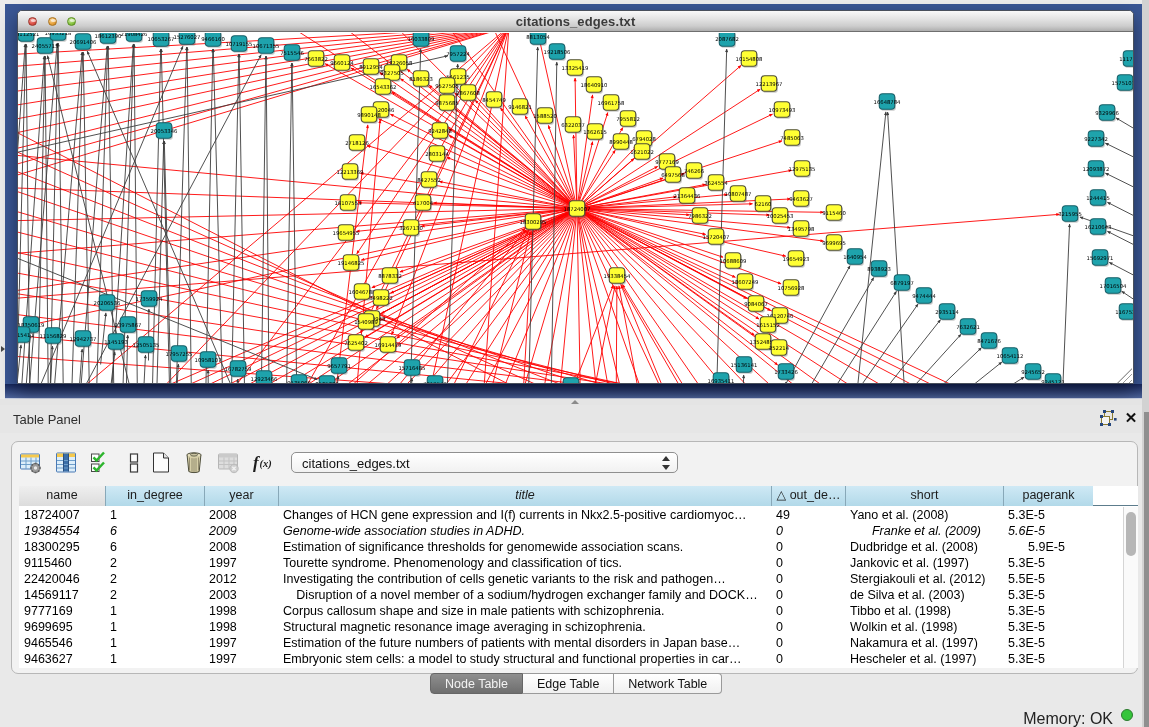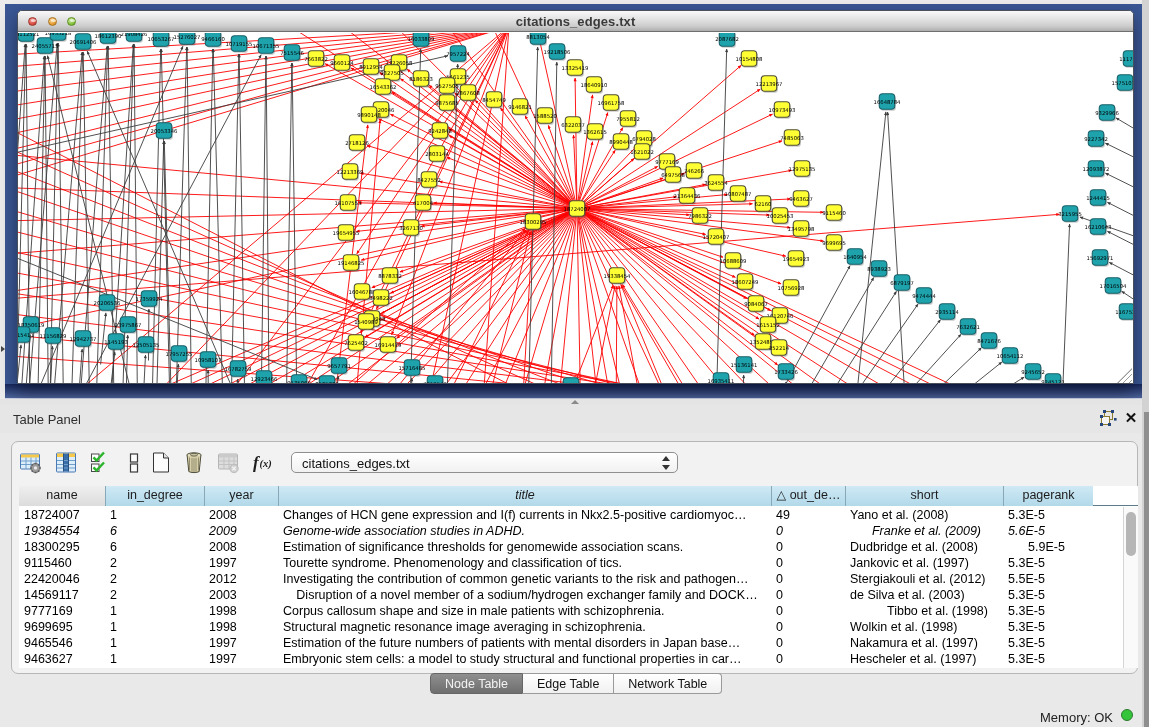--- a/index.html
+++ b/index.html
@@ -86,21 +86,21 @@
 .tab { height:21px; font-size:12.5px; line-height:20px; text-align:center; padding:0 14px;
   background:linear-gradient(#ffffff,#f0f0f0); border:1px solid #9a9a9a; border-left:none; color:#111; }
 .tab.first { border-left:1px solid #9a9a9a; border-radius:4px 0 0 4px; }
 .tab.last { border-radius:0 4px 4px 0; }
 .tab.sel { background:linear-gradient(#8f8f8f,#6e6e6e); color:#f3f3f3; border-color:#666; }
 
 
 .right-strip { position:absolute; left:1142px; top:0; width:7px; height:727px; background:#d2d2d2; }
 .right-strip-dark { position:absolute; left:1144px; top:412px; width:5px; height:315px; background:#8f8f8f; }
 .statusbar { position:absolute; left:0; top:705px; width:1143px; height:22px; }
-.status-mem { position:absolute; right:30px; top:5px; font-size:13px; color:#222; }
+.status-mem { position:absolute; right:30px; top:5px; font-size:16px; color:#222; }
 .status-dot { position:absolute; right:10px; top:4px; width:12px; height:12px; border-radius:50%;
   background:#35c53a; border:1.5px solid #2c7a2e; }
 </style>
 </head>
 <body>
 
 <div class="app">
   <div class="net-area">
     <div class="net-bottom-band"></div>
     <div class="net-bottom-line"></div>
@@ -1184,41 +1184,41 @@
               <div class="td" style="left: 185px; width: 74px;">1997</div>
               <div class="td" style="left: 259px; width: 493px;">Tourette syndrome. Phenomenology and classification of tics.</div>
               <div class="td" style="left: 752px; width: 74px;">0</div>
               <div class="td" style="left: 826px; width: 158px;">Jankovic et al. (1997)</div>
               <div class="td" style="left: 984px; width: 90px;">5.3E-5</div>
             </div>
             <div class="tr" style="top: 64px;">
               <div class="td" style="left: 0px; width: 86px;">22420046</div>
               <div class="td" style="left: 86px; width: 99px;">2</div>
               <div class="td" style="left: 185px; width: 74px;">2012</div>
-              <div class="td" style="left: 259px; width: 493px;">Investigating the contribution of common genetic variants to the risk and pathogen…</div>
+              <div class="td" style="left: 259px; width: 493px;">Investigating the contribution of cells genetic variants to the risk and pathogen…</div>
               <div class="td" style="left: 752px; width: 74px;">0</div>
               <div class="td" style="left: 826px; width: 158px;">Stergiakouli et al. (2012)</div>
               <div class="td" style="left: 984px; width: 90px;">5.5E-5</div>
             </div>
             <div class="tr" style="top: 80px;">
               <div class="td" style="left: 0px; width: 86px;">14569117</div>
               <div class="td" style="left: 86px; width: 99px;">2</div>
               <div class="td" style="left: 185px; width: 74px;">2003</div>
               <div class="td" style="left: 259px; width: 493px; text-align: center;">Disruption of a novel member of a sodium/hydrogen exchanger family and DOCK…</div>
               <div class="td" style="left: 752px; width: 74px;">0</div>
               <div class="td" style="left: 826px; width: 158px;">de Silva et al. (2003)</div>
               <div class="td" style="left: 984px; width: 90px;">5.3E-5</div>
             </div>
             <div class="tr" style="top: 96px;">
               <div class="td" style="left: 0px; width: 86px;">9777169</div>
               <div class="td" style="left: 86px; width: 99px;">1</div>
               <div class="td" style="left: 185px; width: 74px;">1998</div>
               <div class="td" style="left: 259px; width: 493px;">Corpus callosum shape and size in male patients with schizophrenia.</div>
               <div class="td" style="left: 752px; width: 74px;">0</div>
-              <div class="td" style="left: 826px; width: 158px; margin-left: 37px;">Tibbo et al. (1998)</div>
+              <div class="td" style="left: 826px; width: 158px;">Tibbo et al. (1998)</div>
               <div class="td" style="left: 984px; width: 90px;">5.3E-5</div>
             </div>
             <div class="tr" style="top: 112px;">
               <div class="td" style="left: 0px; width: 86px;">9699695</div>
               <div class="td" style="left: 86px; width: 99px;">1</div>
               <div class="td" style="left: 185px; width: 74px;">1998</div>
               <div class="td" style="left: 259px; width: 493px;">Structural magnetic resonance image averaging in schizophrenia.</div>
               <div class="td" style="left: 752px; width: 74px;">0</div>
               <div class="td" style="left: 826px; width: 158px;">Wolkin et al. (1998)</div>
               <div class="td" style="left: 984px; width: 90px;">5.3E-5</div>

